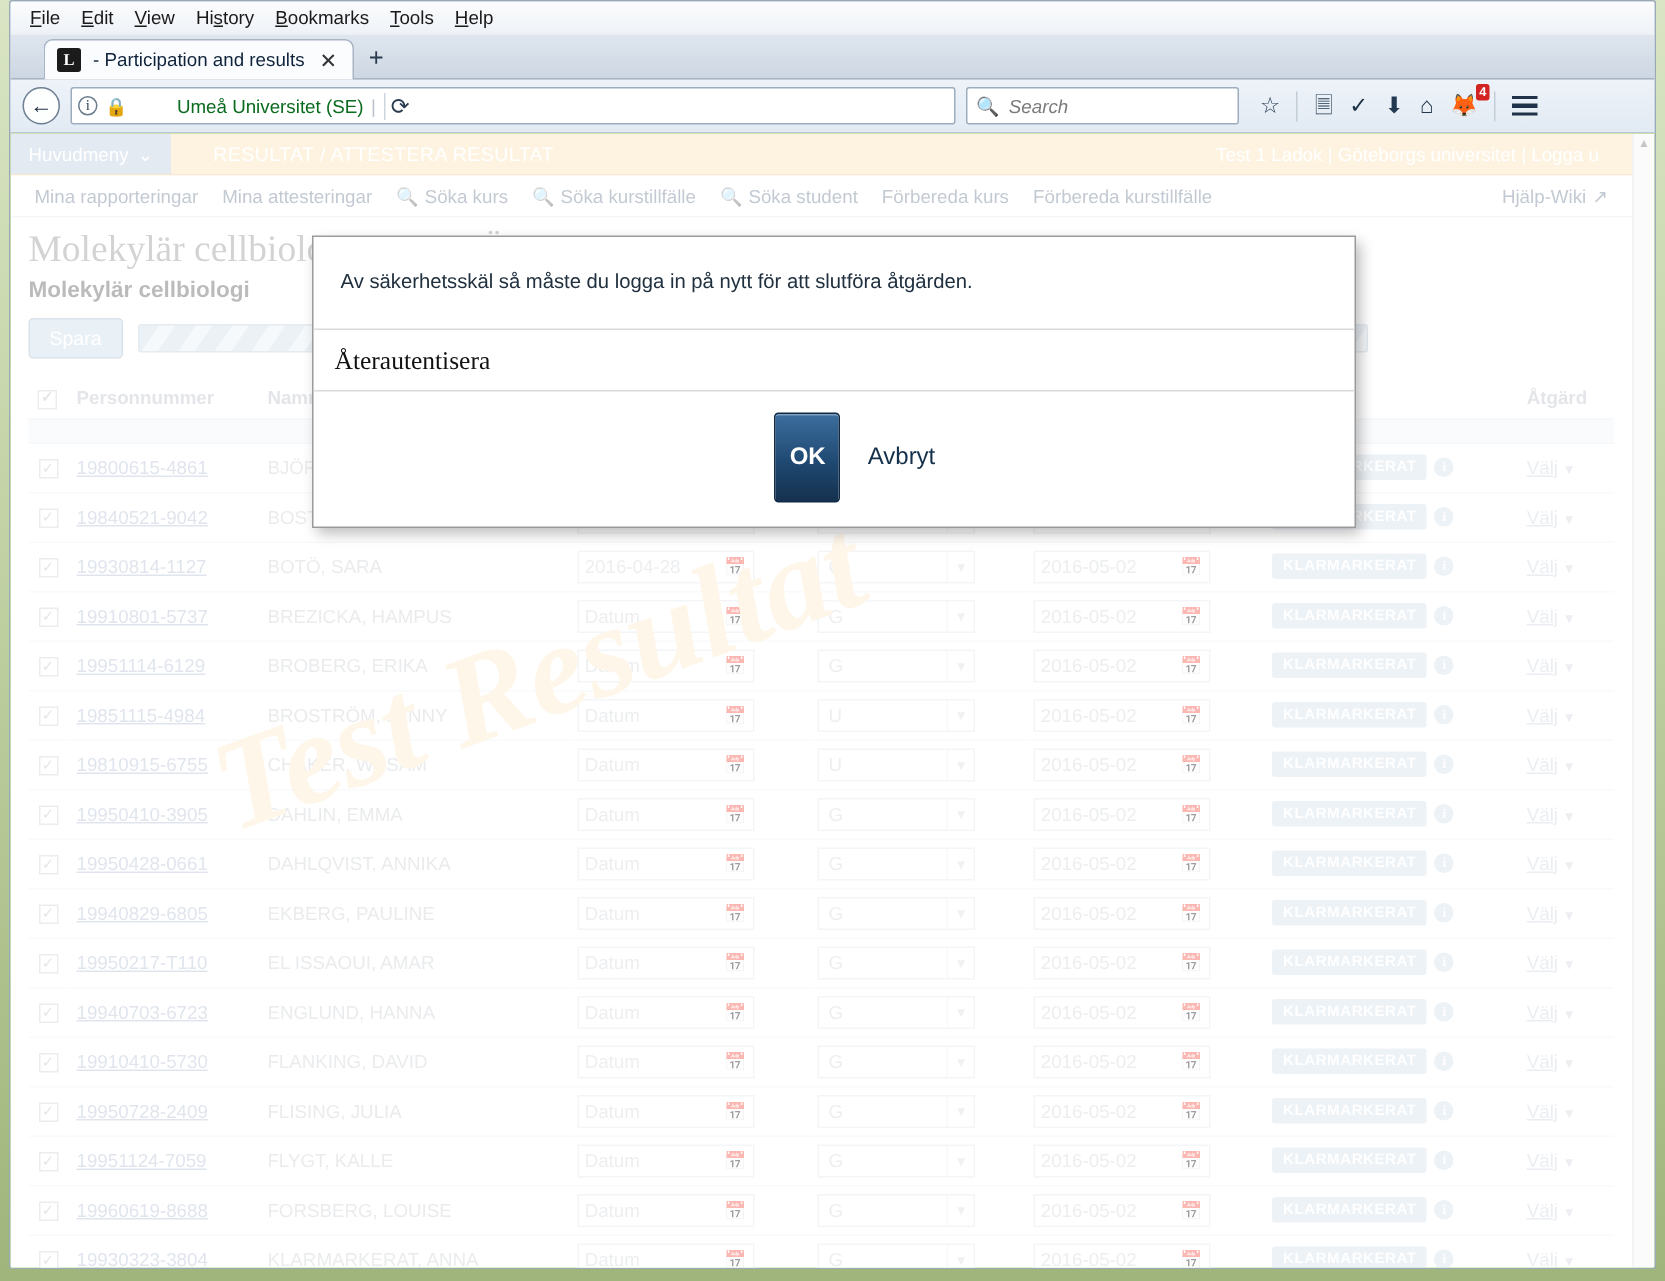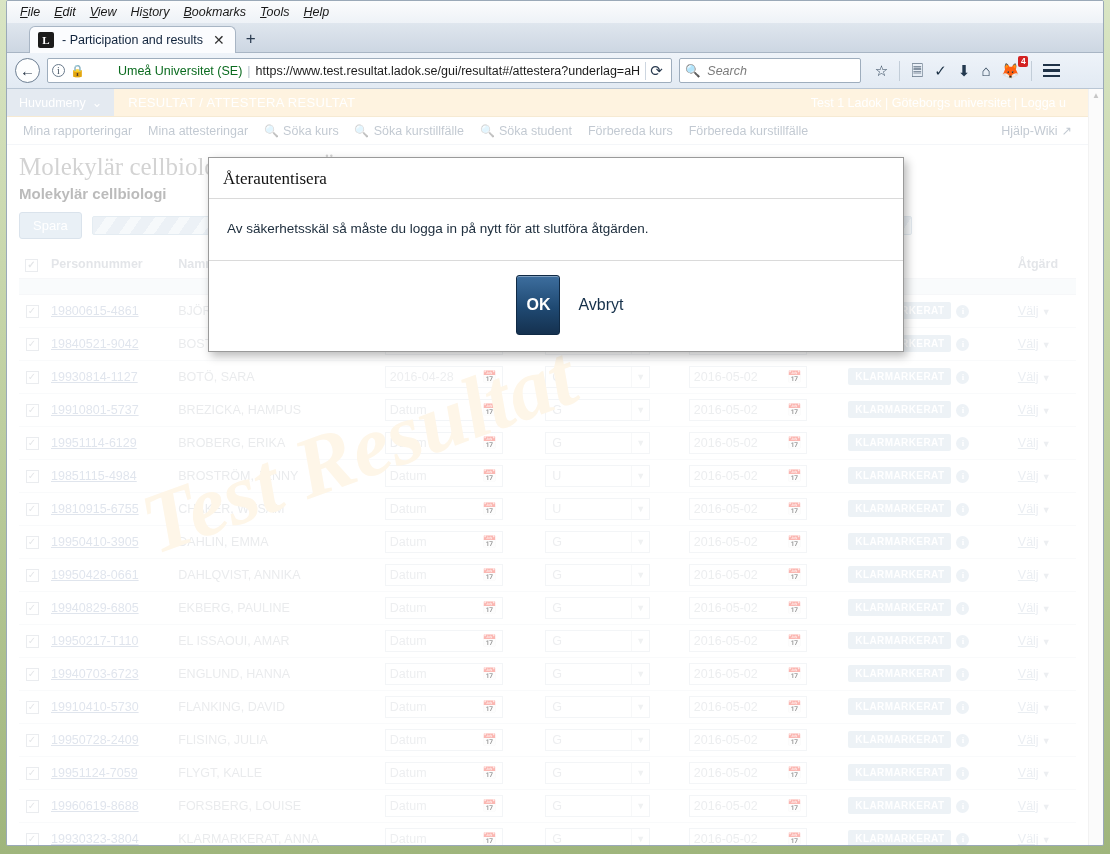--- a/index.html
+++ b/index.html
@@ -48,21 +48,21 @@
     background: #f4f7fb;
     border: 1px solid #9aa9b8;
     border-radius: 2px;
     overflow: hidden;
   }
   #menubar {
     height: 22px;
     background: linear-gradient(180deg,#fbfcfd 0%, #eef2f7 100%);
     display: flex; align-items: center;
     padding-left: 6px;
-    font-size: 12.5px; color: #1a1a1a; font-style: italic;
+    font-size: 12.5px; color: #1a1a1a;
   }
   #menubar .mi { padding: 2px 7px; cursor: default; }
   #menubar .mi u { text-decoration: underline; }
 
   #tabstrip {
     height: 30px;
     background: linear-gradient(180deg,#dfe6ee 0%, #ccd6e2 100%);
     display: flex; align-items: flex-end;
     padding-left: 22px;
     position: relative;
@@ -167,21 +167,21 @@
   #huvudmeny {
     background: #b7c7da;
     color: #fff;
     font-size: 12.5px;
     display: flex; align-items: center; gap:6px;
     padding: 0 12px;
   }
   #app-title {
     flex: 1;
     display: flex; align-items: center;
-    padding-left: 14px;
+    padding-left: 28px;
     color: #fff; font-size: 13px; letter-spacing: .3px;
   }
   #app-user {
     display:flex; align-items:center; padding-right: 22px;
     color:#fff; font-size: 12.5px; white-space: nowrap;
   }
   #subnav {
     height: 28px;
     background: #fff;
     border-bottom: 1px solid #e3e8ee;
@@ -374,21 +374,20 @@
     <div class="tab-new">+</div>
   </div>
 
   <div id="navbar">
     <div class="nav-back">←</div>
     <div id="urlbar">
       <span class="info-circle">i</span>
       <span class="lock-icon">🔒</span>
       <span class="url-origin">Umeå Universitet (SE)</span>
       <span class="url-sep">|</span>
-      <span class="url-text">https://www.test.resultat.ladok.se/gui/resultat#/attestera?underlag=aH</span>
       <span class="reload-btn">⟳</span>
     </div>
     <div id="searchbar">
       <span>🔍</span>
       <span class="ph">Search</span>
     </div>
     <div class="tb-icons">
       <span class="tb-ico">☆</span>
       <span class="tb-sep"></span>
       <span class="tb-ico">🗏</span>
@@ -806,22 +805,22 @@
       </div>
     </div>
 
     <div id="page-scroll">
       <div class="sb-arrow">▲</div>
       <div class="sb-arrow">▼</div>
     </div>
 
     <div id="modal-overlay"></div>
     <div id="modal">
+      <div id="modal-body">Av säkerhetsskäl så måste du logga in på nytt för att slutföra åtgärden.</div>
       <div id="modal-header">Återautentisera</div>
-      <div id="modal-body">Av säkerhetsskäl så måste du logga in på nytt för att slutföra åtgärden.</div>
       <div id="modal-footer">
         <button id="ok-btn">OK</button>
         <span id="avbryt-btn">Avbryt</span>
       </div>
     </div>
 
   </div>
 </div>
 
 </body></html>

